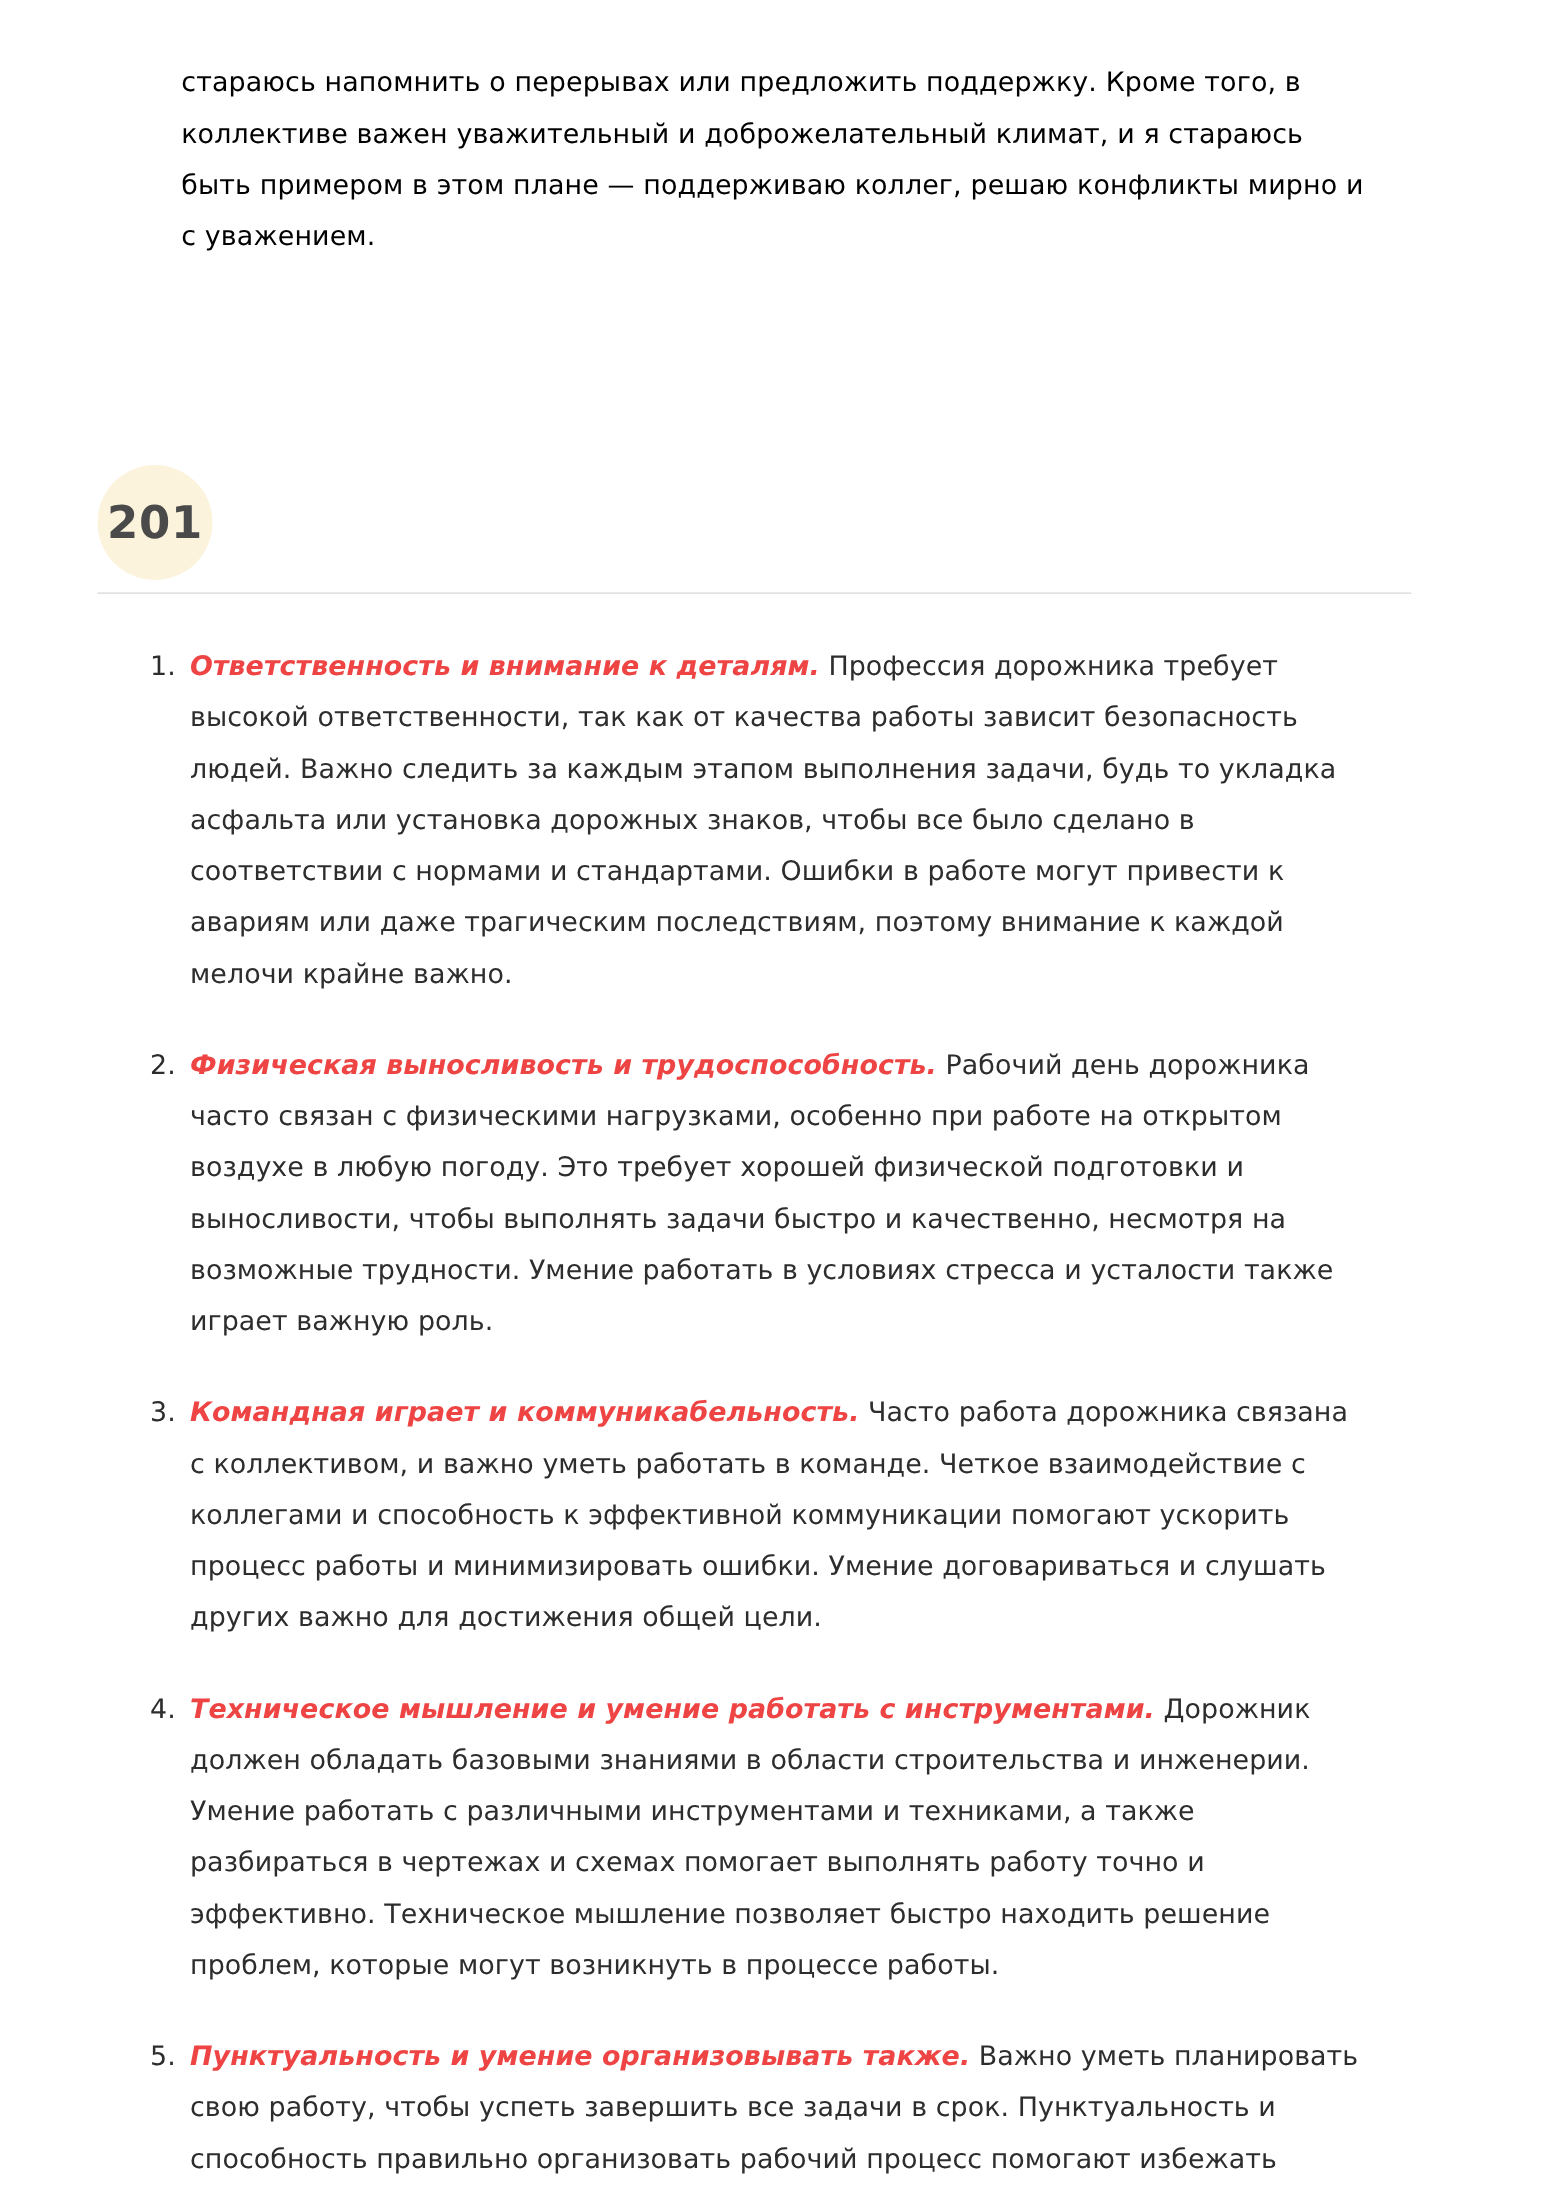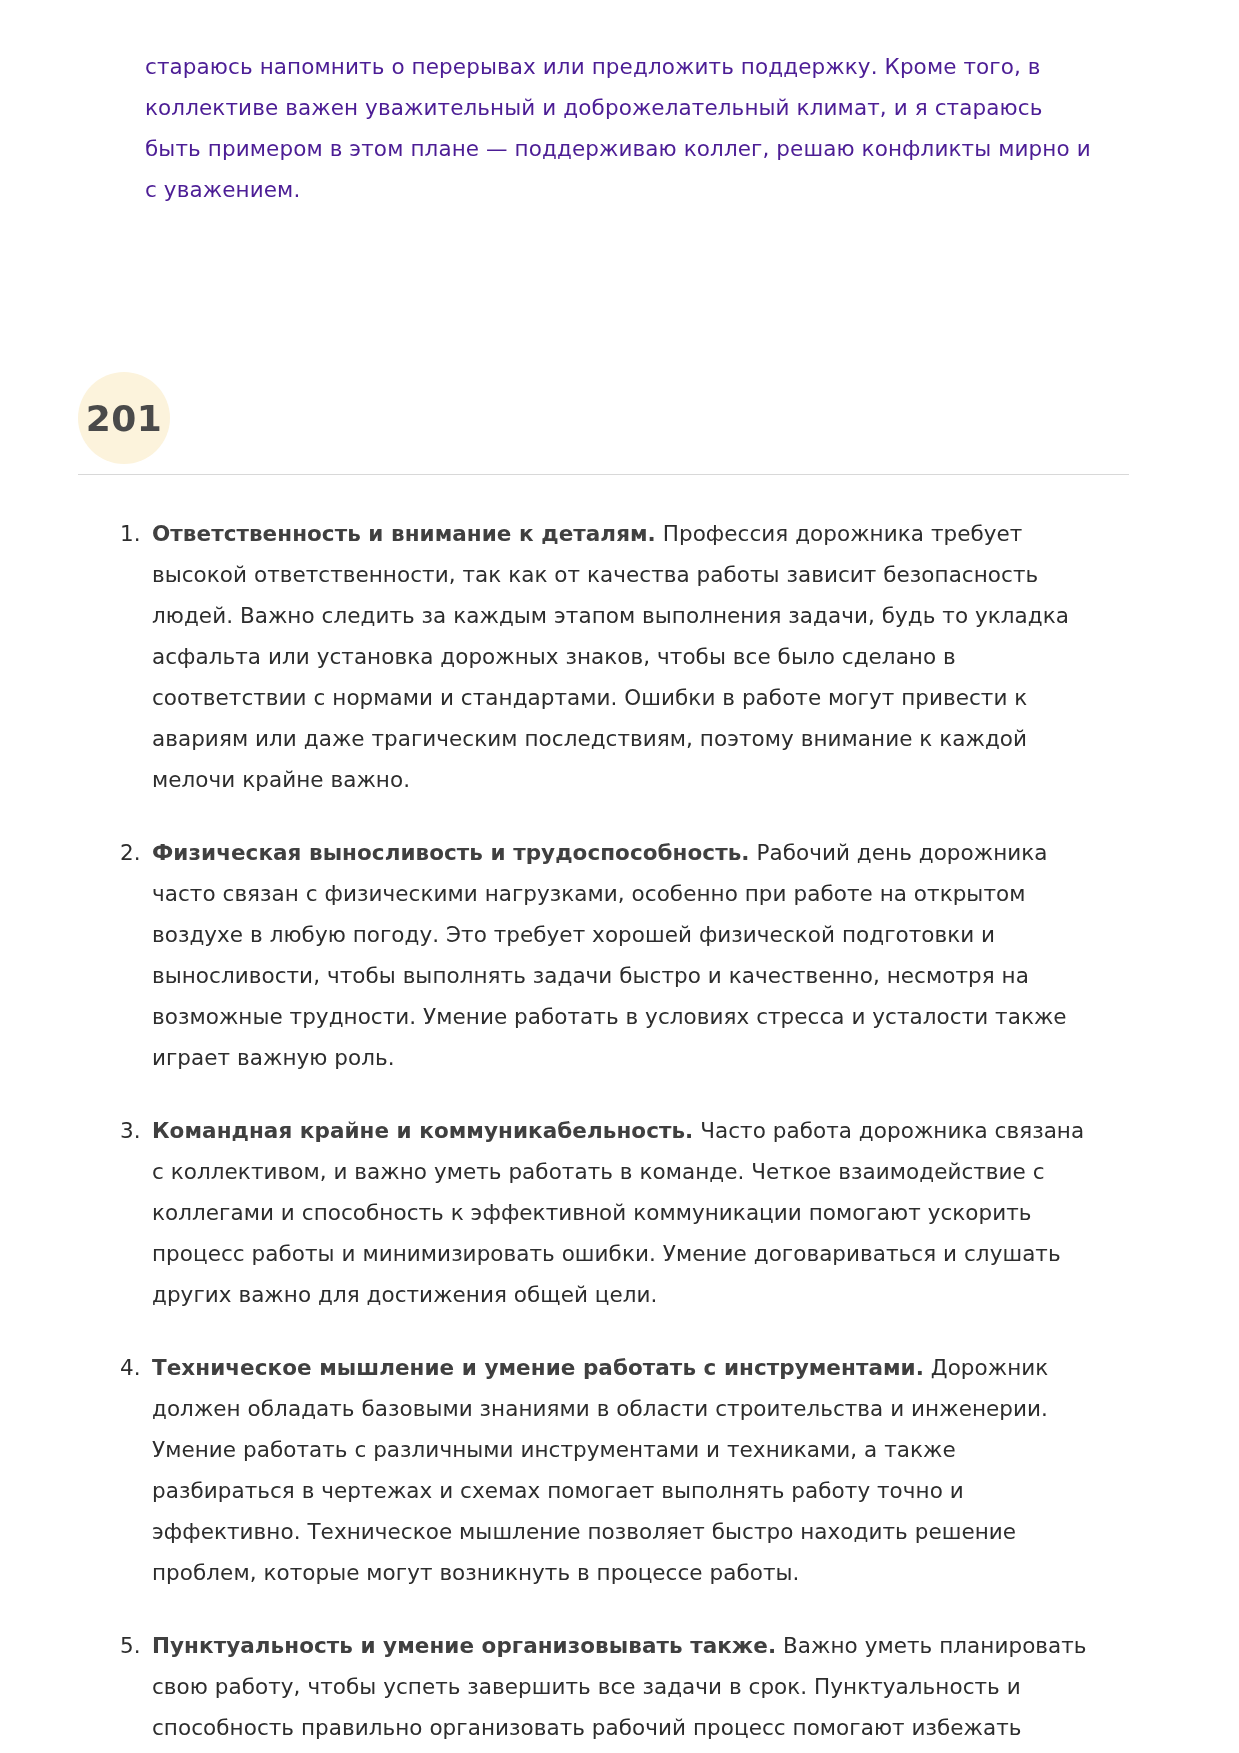--- a/index.html
+++ b/index.html
@@ -22,21 +22,21 @@
     padding: 0;
     background: #ffffff;
   }
 
   
   .intro {
     margin: 0;
     padding: 46px 140px 0 145px;
     font-size: 21.5px;
     line-height: 41px;
-    color: #4c1d95;
+    color: #000000;
     letter-spacing: 0.1px;
   }
 
   
   .question-block {
     margin-top: 150px;
     padding: 0 110px 0 78px;
     position: relative;
   }
   .question-row {
@@ -96,21 +96,22 @@
     content: counter(item) ".";
     position: absolute;
     left: 0;
     top: 0;
     font-size: 21.5px;
     line-height: 41px;
     color: #2d2d2d;
   }
   .li-lead {
     font-weight: 700;
-    color: #404040;
+    color: #ef4444;
+    font-style: italic;
   }
   .li-text {
     font-weight: 400;
     text-align: center;
   }
 </style>
 </head>
 <body>
 
 <div class="page">
@@ -125,21 +126,21 @@
   <hr class="q-divider">
 
   <ol class="answer-list">
     <li>
       <span class="li-lead">Ответственность и внимание к деталям.</span><span class="li-text"> Профессия дорожника требует высокой ответственности, так как от качества работы зависит безопасность людей. Важно следить за каждым этапом выполнения задачи, будь то укладка асфальта или установка дорожных знаков, чтобы все было сделано в соответствии с нормами и стандартами. Ошибки в работе могут привести к авариям или даже трагическим последствиям, поэтому внимание к каждой мелочи крайне важно.</span>
     </li>
     <li>
       <span class="li-lead">Физическая выносливость и трудоспособность.</span><span class="li-text"> Рабочий день дорожника часто связан с физическими нагрузками, особенно при работе на открытом воздухе в любую погоду. Это требует хорошей физической подготовки и выносливости, чтобы выполнять задачи быстро и качественно, несмотря на возможные трудности. Умение работать в условиях стресса и усталости также играет важную роль.</span>
     </li>
     <li>
-      <span class="li-lead">Командная крайне и коммуникабельность.</span><span class="li-text"> Часто работа дорожника связана с коллективом, и важно уметь работать в команде. Четкое взаимодействие с коллегами и способность к эффективной коммуникации помогают ускорить процесс работы и минимизировать ошибки. Умение договариваться и слушать других важно для достижения общей цели.</span>
+      <span class="li-lead">Командная играет и коммуникабельность.</span><span class="li-text"> Часто работа дорожника связана с коллективом, и важно уметь работать в команде. Четкое взаимодействие с коллегами и способность к эффективной коммуникации помогают ускорить процесс работы и минимизировать ошибки. Умение договариваться и слушать других важно для достижения общей цели.</span>
     </li>
     <li>
       <span class="li-lead">Техническое мышление и умение работать с инструментами.</span><span class="li-text"> Дорожник должен обладать базовыми знаниями в области строительства и инженерии. Умение работать с различными инструментами и техниками, а также разбираться в чертежах и схемах помогает выполнять работу точно и эффективно. Техническое мышление позволяет быстро находить решение проблем, которые могут возникнуть в процессе работы.</span>
     </li>
     <li>
       <span class="li-lead">Пунктуальность и умение организовывать также.</span><span class="li-text"> Важно уметь планировать свою работу, чтобы успеть завершить все задачи в срок. Пунктуальность и способность правильно организовать рабочий процесс помогают избежать задержек и обеспечить</span>
     </li>
   </ol>
 
 </div>

